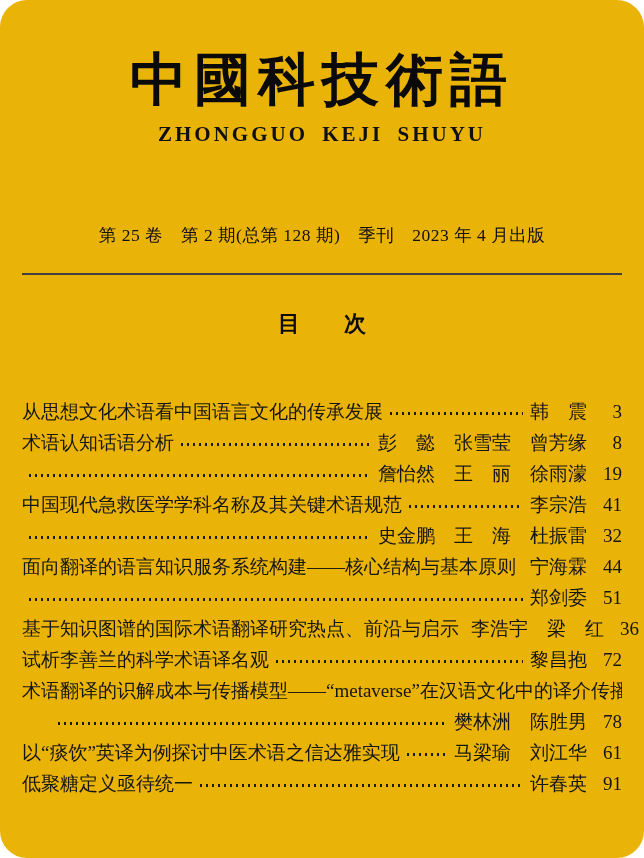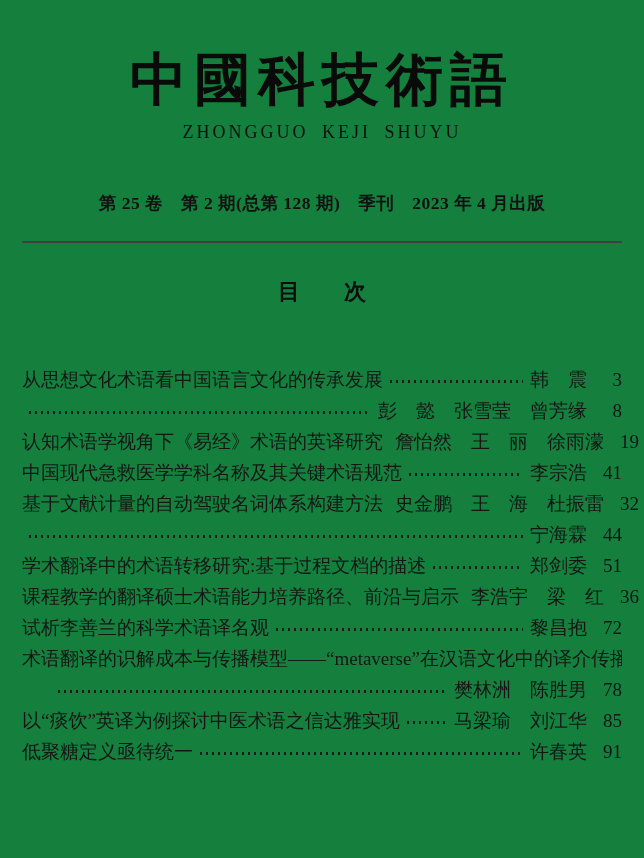--- a/index.html
+++ b/index.html
@@ -3,43 +3,44 @@
 <meta charset="utf-8">
 <style>
   * { margin: 0; padding: 0; box-sizing: border-box; }
   html, body { background: #ffffff; }
   body {
     width: 644px; height: 858px;
     font-family: "Liberation Serif", "DejaVu Serif", serif;
     color: #151515;
     overflow: hidden;
   }
-  .page { width: 644px; height: 858px; background: #15803d; position: relative; }
+  .page { width: 644px; height: 858px; background: #eab308; position: relative; border-radius: 27px; }
 
   
   .masthead { text-align: center; padding-top: 46px; }
   .masthead-title {
     font-size: 57px;
     font-weight: 900;
     letter-spacing: 7px;
     line-height: 1.2;
     color: #0a0a0a;
     font-family: "Liberation Serif", "DejaVu Serif", serif;
   }
   .masthead-pinyin {
     margin-top: 8px;
-    font-size: 18px;
+    font-size: 21px;
     letter-spacing: 3px;
     word-spacing: 6px;
     color: #101010;
+    font-weight: bold;
   }
   .issue-line {
-    margin-top: 48px;
+    margin-top: 76px;
     font-size: 17.5px;
-    font-weight: 700;
+    font-weight: 400;
     letter-spacing: 0.5px;
     color: #111;
   }
   .rule {
     margin: 26px 22px 0 22px;
     border-top: 2px solid #404040;
     height: 0;
   }
 
   
@@ -96,62 +97,61 @@
   <div class="toc">
 
     <div class="row">
       <span class="t">从思想文化术语看中国语言文化的传承发展</span>
       <span class="leader"></span>
       <span class="a">韩　震</span>
       <span class="p">3</span>
     </div>
 
     <div class="row">
+      <span class="t">术语认知话语分析</span>
       <span class="leader"></span>
       <span class="a">彭　懿　张雪莹　曾芳缘</span>
       <span class="p">8</span>
     </div>
 
     <div class="row">
-      <span class="t">认知术语学视角下《易经》术语的英译研究</span>
       <span class="leader"></span>
       <span class="a">詹怡然　王　丽　徐雨濛</span>
       <span class="p">19</span>
     </div>
 
     <div class="row">
       <span class="t">中国现代急救医学学科名称及其关键术语规范</span>
       <span class="leader"></span>
       <span class="a">李宗浩</span>
       <span class="p">41</span>
     </div>
 
     <div class="row">
-      <span class="t">基于文献计量的自动驾驶名词体系构建方法</span>
       <span class="leader"></span>
       <span class="a">史金鹏　王　海　杜振雷</span>
       <span class="p">32</span>
     </div>
 
     <div class="row">
+      <span class="t">面向翻译的语言知识服务系统构建——核心结构与基本原则</span>
       <span class="leader"></span>
       <span class="a">宁海霖</span>
       <span class="p">44</span>
     </div>
 
     <div class="row">
-      <span class="t">学术翻译中的术语转移研究:基于过程文档的描述</span>
       <span class="leader"></span>
       <span class="a">郑剑委</span>
       <span class="p">51</span>
     </div>
 
 
     <div class="row">
-      <span class="t">课程教学的翻译硕士术语能力培养路径、前沿与启示</span>
+      <span class="t">基于知识图谱的国际术语翻译研究热点、前沿与启示</span>
       <span class="leader"></span>
       <span class="a">李浩宇　梁　红</span>
       <span class="p">36</span>
     </div>
 
     <div class="row">
       <span class="t">试析李善兰的科学术语译名观</span>
       <span class="leader"></span>
       <span class="a">黎昌抱</span>
       <span class="p">72</span>
@@ -163,21 +163,21 @@
     <div class="row row-cont">
       <span class="leader"></span>
       <span class="a">樊林洲　陈胜男</span>
       <span class="p">78</span>
     </div>
 
     <div class="row">
       <span class="t">以“痰饮”英译为例探讨中医术语之信达雅实现</span>
       <span class="leader"></span>
       <span class="a">马梁瑜　刘江华</span>
-      <span class="p">85</span>
+      <span class="p">61</span>
     </div>
 
     <div class="row">
       <span class="t">低聚糖定义亟待统一</span>
       <span class="leader"></span>
       <span class="a">许春英</span>
       <span class="p">91</span>
     </div>
 
   </div>

